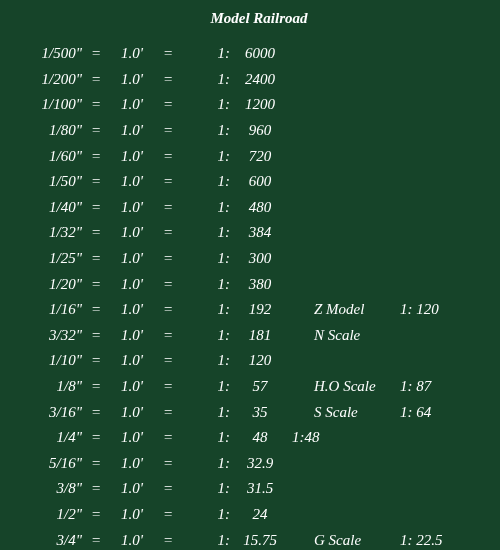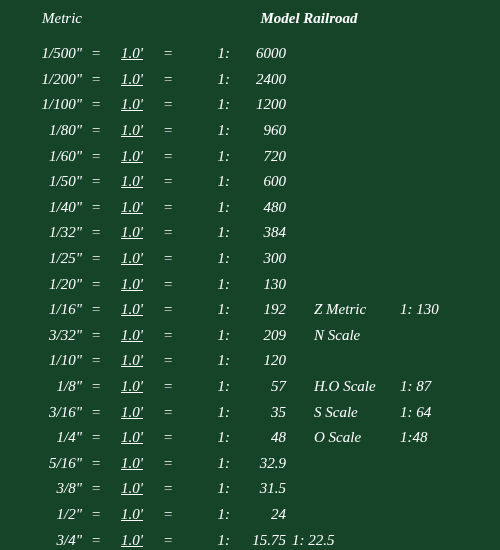--- a/index.html
+++ b/index.html
@@ -38,34 +38,33 @@
     font-weight: bold;
   }
   .row {
     display: flex;
     height: 25.6px;
     align-items: center;
     white-space: nowrap;
   }
   .c-frac { width: 70px; text-align: right; }
   .c-eq1  { width: 28px; text-align: center; }
-  .c-foot { width: 44px; text-align: center; text-decoration: underline; }
+  .c-foot { width: 44px; text-align: center; }
   .c-eq2  { width: 28px; text-align: center; }
   .c-mpre { width: 48px; text-align: right; padding-right: 4px;}
-  .c-mnum { width: 52px; text-align: right; font-family: Liberation Serif, serif; }
+  .c-mnum { width: 52px; text-align: center; font-family: Liberation Serif, serif; }
   .c-rrname { width: 80px; text-align: left; padding-left: 28px;}
   .c-rrratio{ flex:1; text-align: left; padding-left: 6px;}
 </style>
 </head>
 <body>
 
 <div class="wrap">
 
   <div class="headers">
-    <div class="h-metric">Metric</div>
     <div class="h-model">Model Railroad</div>
   </div>
 
   <div id="rows">
       <div class="row">
         <div class="c-frac">1/500"</div>
         <div class="c-eq1">=</div>
         <div class="c-foot">1.0'</div>
         <div class="c-eq2">=</div>
         <div class="c-mpre">1:</div>
@@ -152,41 +151,41 @@
         <div class="c-mnum">300</div>
         <div class="c-rrname"></div>
         <div class="c-rrratio"></div>
       </div>
       <div class="row">
         <div class="c-frac">1/20"</div>
         <div class="c-eq1">=</div>
         <div class="c-foot">1.0'</div>
         <div class="c-eq2">=</div>
         <div class="c-mpre">1:</div>
-        <div class="c-mnum">130</div>
+        <div class="c-mnum">380</div>
         <div class="c-rrname"></div>
         <div class="c-rrratio"></div>
       </div>
       <div class="row">
         <div class="c-frac">1/16"</div>
         <div class="c-eq1">=</div>
         <div class="c-foot">1.0'</div>
         <div class="c-eq2">=</div>
         <div class="c-mpre">1:</div>
         <div class="c-mnum">192</div>
-        <div class="c-rrname">Z Metric</div>
-        <div class="c-rrratio">1: 130</div>
+        <div class="c-rrname">Z Model</div>
+        <div class="c-rrratio">1: 120</div>
       </div>
       <div class="row">
         <div class="c-frac">3/32"</div>
         <div class="c-eq1">=</div>
         <div class="c-foot">1.0'</div>
         <div class="c-eq2">=</div>
         <div class="c-mpre">1:</div>
-        <div class="c-mnum">209</div>
+        <div class="c-mnum">181</div>
         <div class="c-rrname">N Scale</div>
       </div>
       <div class="row">
         <div class="c-frac">1/10"</div>
         <div class="c-eq1">=</div>
         <div class="c-foot">1.0'</div>
         <div class="c-eq2">=</div>
         <div class="c-mpre">1:</div>
         <div class="c-mnum">120</div>
         <div class="c-rrname"></div>
@@ -212,21 +211,20 @@
         <div class="c-rrname">S Scale</div>
         <div class="c-rrratio">1: 64</div>
       </div>
       <div class="row">
         <div class="c-frac">1/4"</div>
         <div class="c-eq1">=</div>
         <div class="c-foot">1.0'</div>
         <div class="c-eq2">=</div>
         <div class="c-mpre">1:</div>
         <div class="c-mnum">48</div>
-        <div class="c-rrname">O Scale</div>
         <div class="c-rrratio">1:48</div>
       </div>
       <div class="row">
         <div class="c-frac">5/16"</div>
         <div class="c-eq1">=</div>
         <div class="c-foot">1.0'</div>
         <div class="c-eq2">=</div>
         <div class="c-mpre">1:</div>
         <div class="c-mnum">32.9</div>
         <div class="c-rrname"></div>
@@ -252,17 +250,18 @@
         <div class="c-rrname"></div>
         <div class="c-rrratio"></div>
       </div>
       <div class="row">
         <div class="c-frac">3/4"</div>
         <div class="c-eq1">=</div>
         <div class="c-foot">1.0'</div>
         <div class="c-eq2">=</div>
         <div class="c-mpre">1:</div>
         <div class="c-mnum">15.75</div>
+        <div class="c-rrname">G Scale</div>
         <div class="c-rrratio">1: 22.5</div>
       </div>
     </div>
 
 </div>
 
 </body></html>

